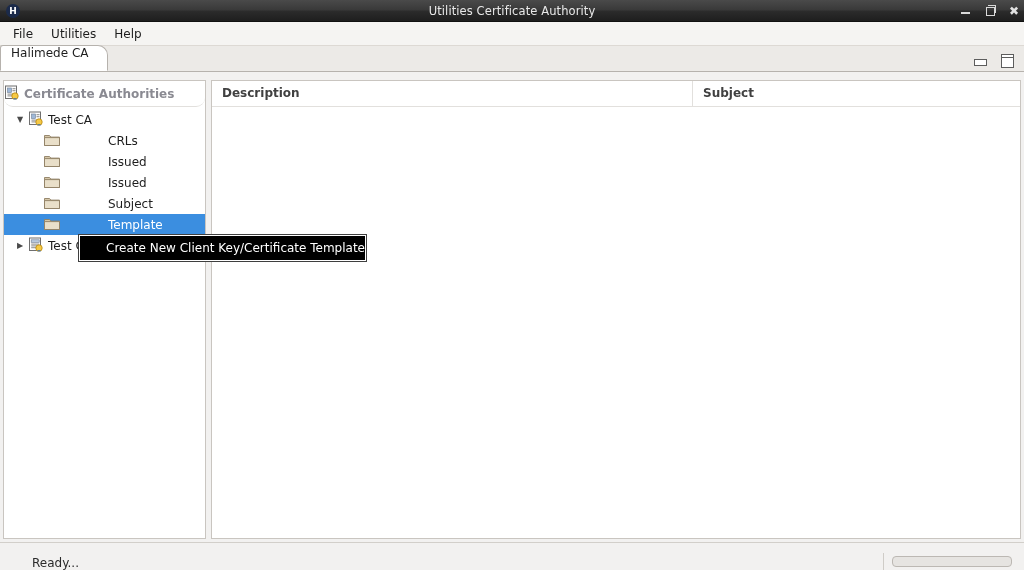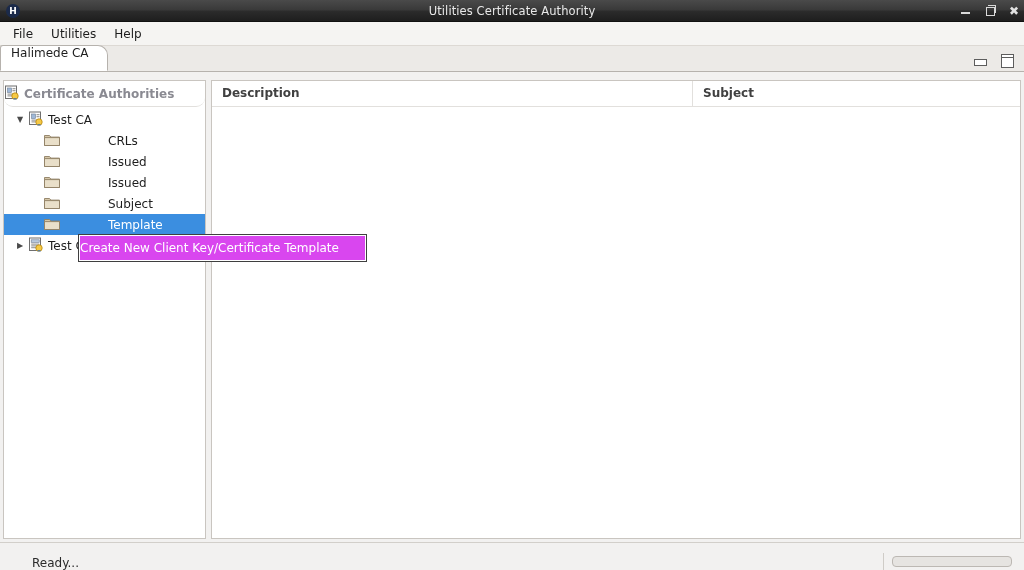--- a/index.html
+++ b/index.html
@@ -263,23 +263,23 @@
     width: 289px;
     border: 1px solid #3f3f3f;
     background: #ffffff;
     box-sizing: border-box;
     z-index: 50;
     padding: 1px;
   }
   .ctx-item {
     height: 24px;
     line-height: 24px;
-    background: #d946ef;
+    background: #000000;
     color: #ffffff;
-    text-align: left;
+    text-align: right;
     font-size: 12px;
     cursor: default;
   }
 
   
   .statusbar {
     position: absolute;
     left: 0; right: 0; bottom: 0;
     height: 27px;
     background: #f2f1f0;

